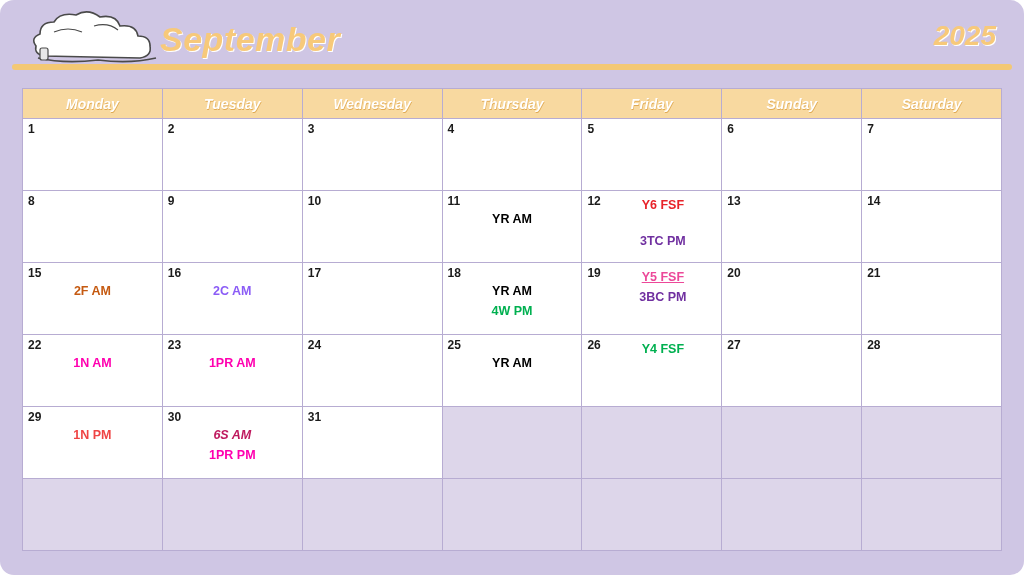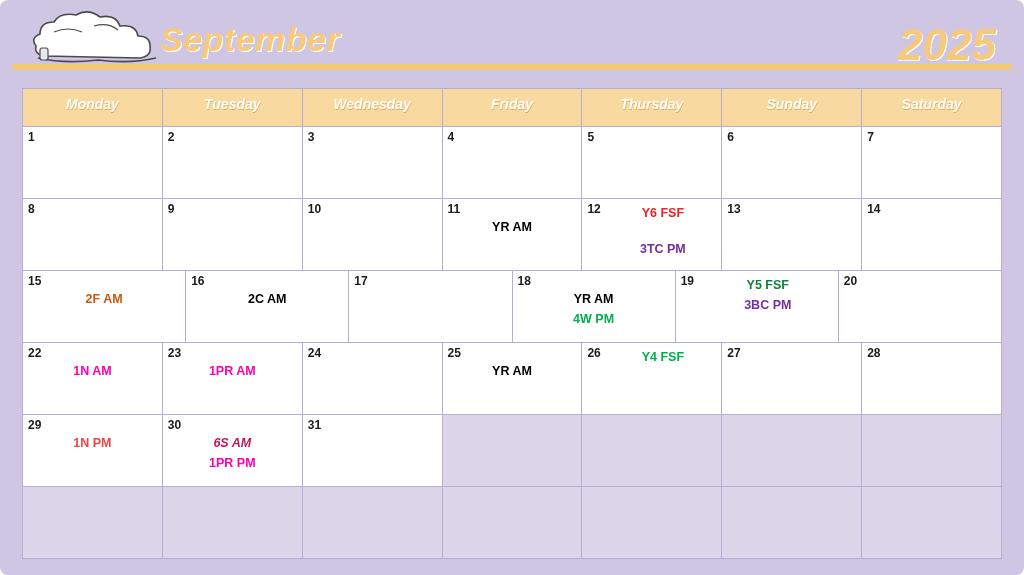--- a/index.html
+++ b/index.html
@@ -11,21 +11,21 @@
     height: 575px;
     background: #ffffff;
     font-family: "Liberation Sans", sans-serif;
     overflow: hidden;
   }
   .calendar-page {
     position: relative;
     width: 1024px;
     height: 575px;
     background: #cfc6e4;
-    border-radius: 8px;
+    border-radius: 14px;
     box-sizing: border-box;
     overflow: hidden;
   }
   
   .cal-header {
     position: relative;
     height: 68px;
     box-sizing: border-box;
   }
   .month-title {
@@ -36,21 +36,21 @@
     font-weight: bold;
     font-style: italic;
     color: #f7c97a;
     letter-spacing: 0.5px;
     text-shadow: 1px 1px 0 #ffffff;
   }
   .year-title {
     position: absolute;
     right: 28px;
     top: 20px;
-    font-size: 44px;
+    font-size: 28px;
     font-weight: bold;
     font-style: italic;
     color: #f7c97a;
     text-shadow: 1px 1px 0 #ffffff;
   }
   .header-rule {
     position: absolute;
     left: 12px;
     right: 12px;
     top: 64px;
@@ -73,21 +73,21 @@
     width: 980px;
     border-left: 1px solid #b7acd2;
     border-top: 1px solid #b7acd2;
     box-sizing: border-box;
   }
   .row {
     display: flex;
   }
   .dow {
     flex: 1 1 0;
-    height: 38px;
+    height: 30px;
     line-height: 30px;
     text-align: center;
     background: #f8d9a0;
     color: #ffffff;
     font-weight: bold;
     font-size: 14px;
     font-style: italic;
     border-right: 1px solid #b7acd2;
     border-bottom: 1px solid #b7acd2;
     box-sizing: border-box;
@@ -146,22 +146,22 @@
     <div class="month-title">September</div>
     <div class="year-title">2025</div>
     <div class="header-rule"></div>
   </div>
 
   <div class="cal-grid" id="cal-grid">
     <div class="row" id="dow-row">
         <div class="dow">Monday</div>
         <div class="dow">Tuesday</div>
         <div class="dow">Wednesday</div>
+        <div class="dow">Thursday</div>
         <div class="dow">Friday</div>
-        <div class="dow">Thursday</div>
         <div class="dow">Sunday</div>
         <div class="dow">Saturday</div>
       </div>
   <div class="row">
         <div class="cell">
           <div class="daynum">1</div>
           <div class="events"></div>
         </div>
         <div class="cell">
           <div class="daynum">2</div>
@@ -226,42 +226,46 @@
       <div class="row">
         <div class="cell">
           <div class="daynum">15</div>
           <div class="events">
             <div class="event" style="color: rgb(197, 90, 17);">2F AM</div>
           </div>
         </div>
         <div class="cell">
           <div class="daynum">16</div>
           <div class="events">
-            <div class="event" style="color: #000000;">2C AM</div>
+            <div class="event" style="color: #8b5cf6;">2C AM</div>
           </div>
         </div>
         <div class="cell">
           <div class="daynum">17</div>
         </div>
         <div class="cell">
           <div class="daynum">18</div>
           <div class="events">
             <div class="event" style="color: rgb(0, 0, 0);">YR AM</div>
             <div class="event" style="color: rgb(0, 176, 80);">4W PM</div>
           </div>
         </div>
         <div class="cell">
           <div class="daynum">19</div>
           <div class="events centered">
-            <div class="event" style="color: #15803d;">Y5 FSF</div>
+            <div class="event" style="color: #ec4899; text-decoration: underline;">Y5 FSF</div>
             <div class="event" style="color: rgb(112, 48, 160);">3BC PM</div>
           </div>
         </div>
         <div class="cell">
           <div class="daynum">20</div>
+          <div class="events"></div>
+        </div>
+        <div class="cell">
+          <div class="daynum">21</div>
           <div class="events"></div>
         </div>
       </div>
       <div class="row">
         <div class="cell">
           <div class="daynum">22</div>
           <div class="events">
             <div class="event" style="color: rgb(255, 0, 176);">1N AM</div>
           </div>
         </div>

